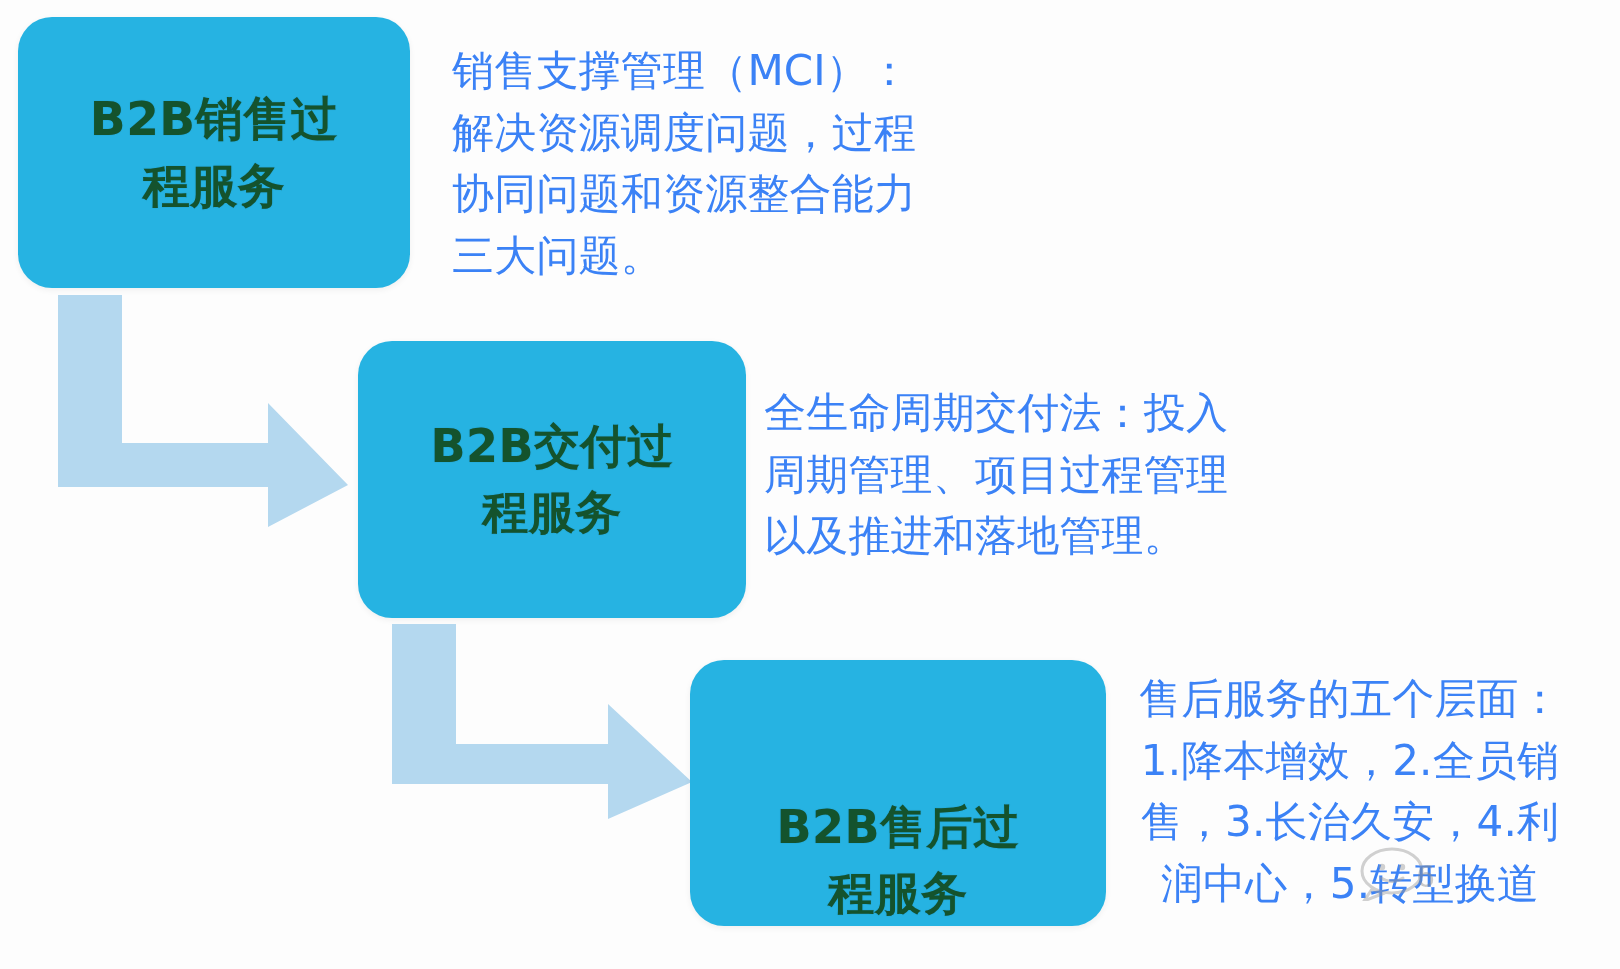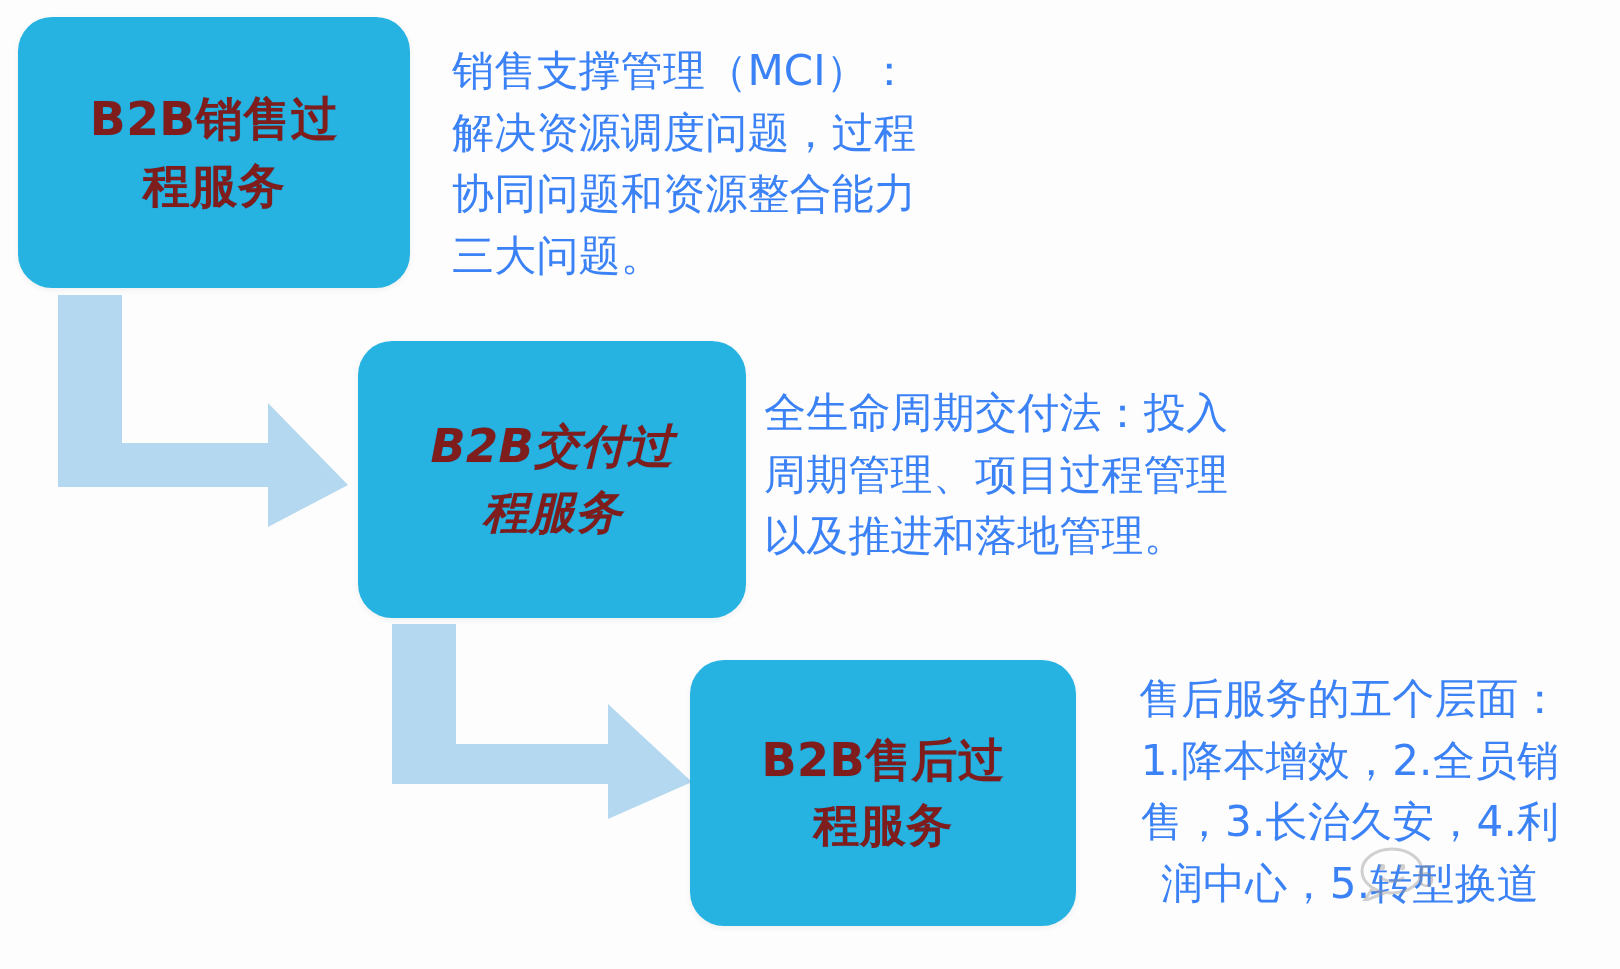--- a/index.html
+++ b/index.html
@@ -22,31 +22,31 @@
   .proc-box {
     position: absolute;
     background: #26b3e2;
     border-radius: 34px;
     display: flex;
     align-items: center;
     justify-content: center;
     box-shadow: 0 2px 6px rgba(0,0,0,0.06);
   }
   .proc-box .proc-label {
-    color: #7f1d1d;
+    color: #14532d;
     font-weight: bold;
     text-align: center;
     line-height: 1.42;
     letter-spacing: 0.5px;
     text-shadow: 0 0 1px rgba(22,53,92,0.35);
   }
 
   #box-sales      { left: 18px;  top: 17px;  width: 392px; height: 271px; }
-  #box-delivery   { left: 358px; top: 341px; width: 388px; height: 277px; font-style: italic; }
-  #box-aftersales { left: 690px; top: 660px; width: 386px; height: 266px; }
+  #box-delivery   { left: 358px; top: 341px; width: 388px; height: 277px; }
+  #box-aftersales { left: 690px; top: 660px; width: 416px; height: 266px; align-items: flex-end; }
 
   #box-sales .proc-label      { font-size: 47px; width: 300px; }
   #box-delivery .proc-label   { font-size: 46px; width: 300px; }
   #box-aftersales .proc-label { font-size: 46px; width: 300px; }
 
   
   .elbow-arrow {
     position: absolute;
     overflow: visible;
   }

